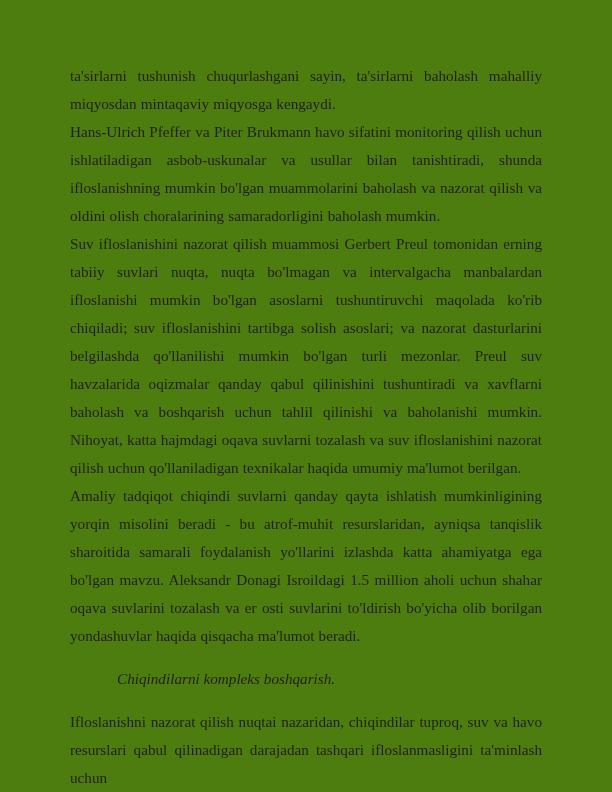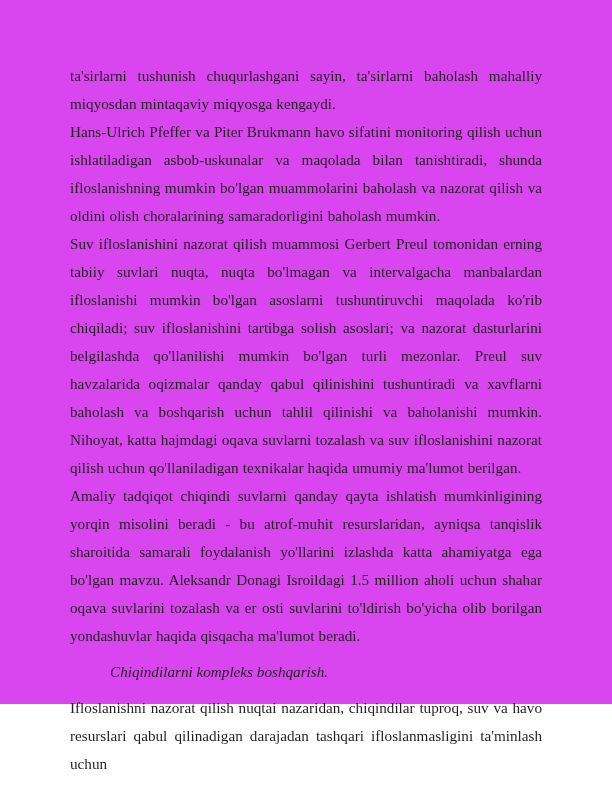--- a/index.html
+++ b/index.html
@@ -12,22 +12,22 @@
     width: 612px;
     height: 792px;
     overflow: hidden;
     font-family: "Liberation Serif", "DejaVu Serif", serif;
     color: #231f20;
     -webkit-font-smoothing: antialiased;
   }
   .page {
     position: relative;
     width: 612px;
-    height: 704px;
-    background: #d946ef;
+    height: 792px;
+    background: #4d7c0f;
     box-sizing: border-box;
   }
   .text-column {
     position: absolute;
     left: 70px;
     top: 62px;
     width: 472px;
   }
   p.body-par {
     margin: 0;
@@ -35,39 +35,39 @@
     font-size: 15.2px;
     line-height: 28px;
     text-align: justify;
     text-justify: inter-word;
     word-spacing: 0.02em;
     color: #231f20;
     hyphens: none;
   }
   
   p.heading-italic {
-    margin: 8px;
+    margin: 15px;
     padding: 0;
     font-size: 15.2px;
     line-height: 28px;
     font-style: italic;
     text-indent: 32px;
     text-align: left;
     color: #231f20;
   }
 </style>
 </head>
 <body>
 
 <div class="page">
   <div class="text-column">
 
     <p class="body-par">ta'sirlarni tushunish chuqurlashgani sayin, ta'sirlarni baholash mahalliy miqyosdan mintaqaviy miqyosga kengaydi.</p>
 
-    <p class="body-par">Hans-Ulrich Pfeffer va Piter Brukmann havo sifatini monitoring qilish uchun ishlatiladigan asbob-uskunalar va maqolada bilan tanishtiradi, shunda ifloslanishning mumkin bo'lgan muammolarini baholash va nazorat qilish va oldini olish choralarining samaradorligini baholash mumkin.</p>
+    <p class="body-par">Hans-Ulrich Pfeffer va Piter Brukmann havo sifatini monitoring qilish uchun ishlatiladigan asbob-uskunalar va usullar bilan tanishtiradi, shunda ifloslanishning mumkin bo'lgan muammolarini baholash va nazorat qilish va oldini olish choralarining samaradorligini baholash mumkin.</p>
 
 
     <p class="body-par">Suv ifloslanishini nazorat qilish muammosi Gerbert Preul tomonidan erning tabiiy suvlari nuqta, nuqta bo'lmagan va intervalgacha manbalardan ifloslanishi mumkin bo'lgan asoslarni tushuntiruvchi maqolada ko'rib chiqiladi; suv ifloslanishini tartibga solish asoslari; va nazorat dasturlarini belgilashda qo'llanilishi mumkin bo'lgan turli mezonlar. Preul suv havzalarida oqizmalar qanday qabul qilinishini tushuntiradi va xavflarni baholash va boshqarish uchun tahlil qilinishi va baholanishi mumkin. Nihoyat, katta hajmdagi oqava suvlarni tozalash va suv ifloslanishini nazorat qilish uchun qo'llaniladigan texnikalar haqida umumiy ma'lumot berilgan.</p>
 
     <p class="body-par">Amaliy tadqiqot chiqindi suvlarni qanday qayta ishlatish mumkinligining yorqin misolini beradi - bu atrof-muhit resurslaridan, ayniqsa tanqislik sharoitida samarali foydalanish yo'llarini izlashda katta ahamiyatga ega bo'lgan mavzu. Aleksandr Donagi Isroildagi 1.5 million aholi uchun shahar oqava suvlarini tozalash va er osti suvlarini to'ldirish bo'yicha olib borilgan yondashuvlar haqida qisqacha ma'lumot beradi.</p>
 
     <p class="heading-italic">Chiqindilarni kompleks boshqarish.</p>
 
     <p class="body-par">Ifloslanishni nazorat qilish nuqtai nazaridan, chiqindilar tuproq, suv va havo resurslari qabul qilinadigan darajadan tashqari ifloslanmasligini ta'minlash uchun</p>
 

